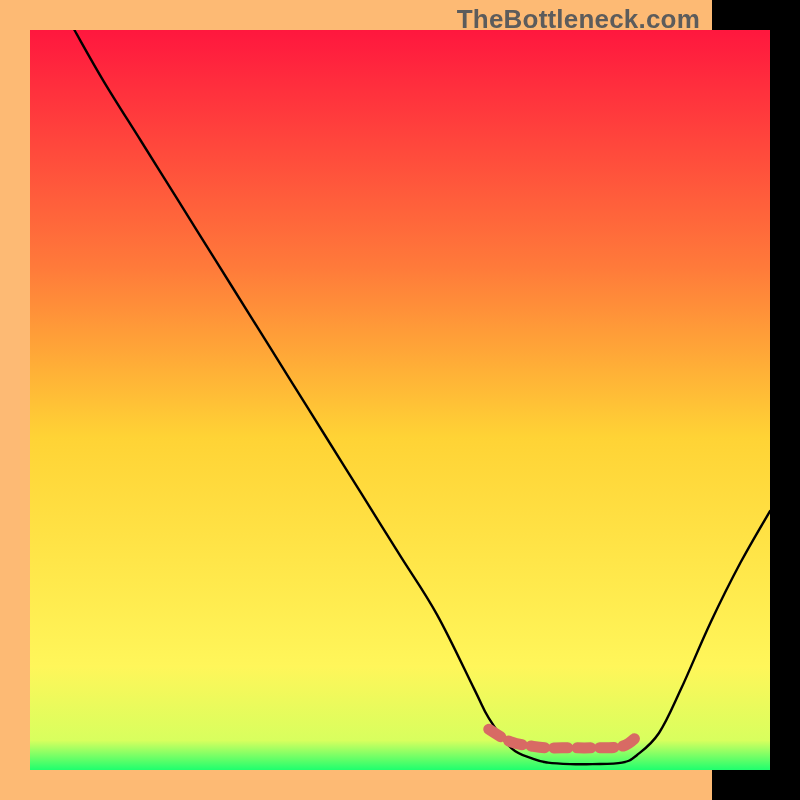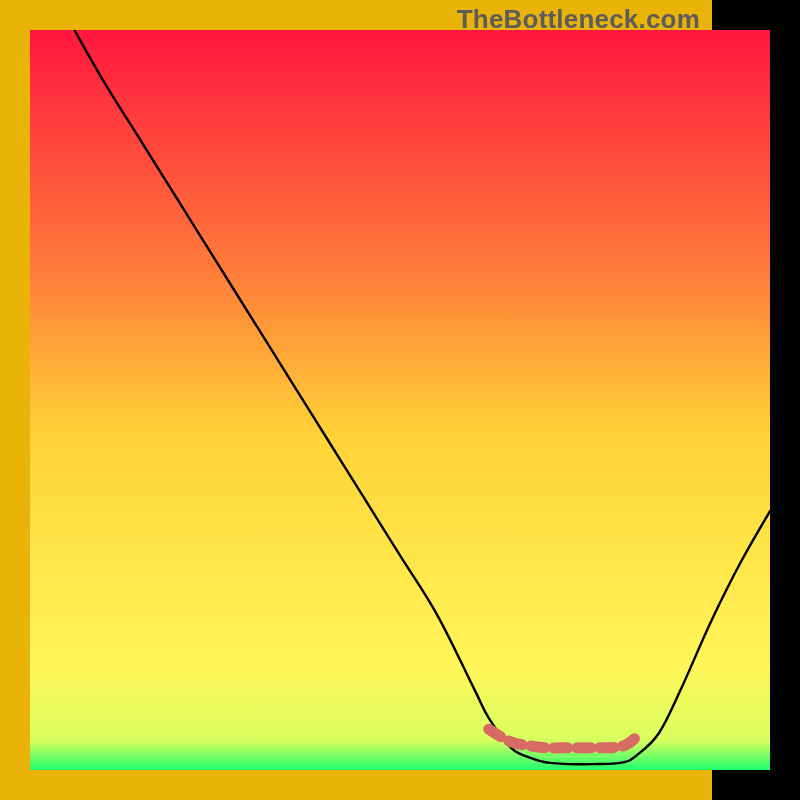--- a/index.html
+++ b/index.html
@@ -1,17 +1,17 @@
 <!DOCTYPE html>
 <html><head>
 <meta charset="utf-8">
 <style>
   * { margin: 0; padding: 0; box-sizing: border-box; }
   html, body { width: 800px; height: 800px; overflow: hidden; background: #000; font-family: Arial, Helvetica, sans-serif; }
-  .frame { position: relative; width: 712px; height: 800px; background: #eab308; }
+  .frame { position: relative; width: 712px; height: 800px; background: #fdba74; }
   .watermark { position: absolute; top: 4px; right: 12px; color: #5c5c5c; font-size: 26px; font-weight: 600; letter-spacing: 0.2px; }
   .plot-wrap { position: absolute; left: 30px; top: 30px; width: 740px; height: 740px; }
   svg { display: block; }
 </style>
 </head>
 <body>
 
 <div class="frame">
   <div class="watermark">TheBottleneck.com</div>
   <div class="plot-wrap">

